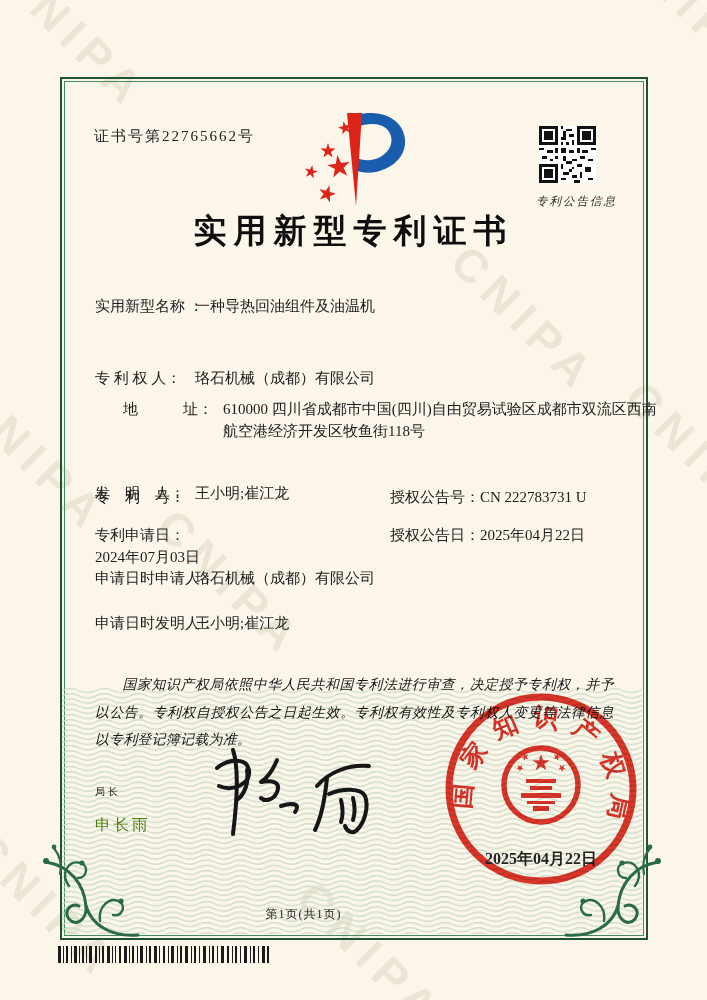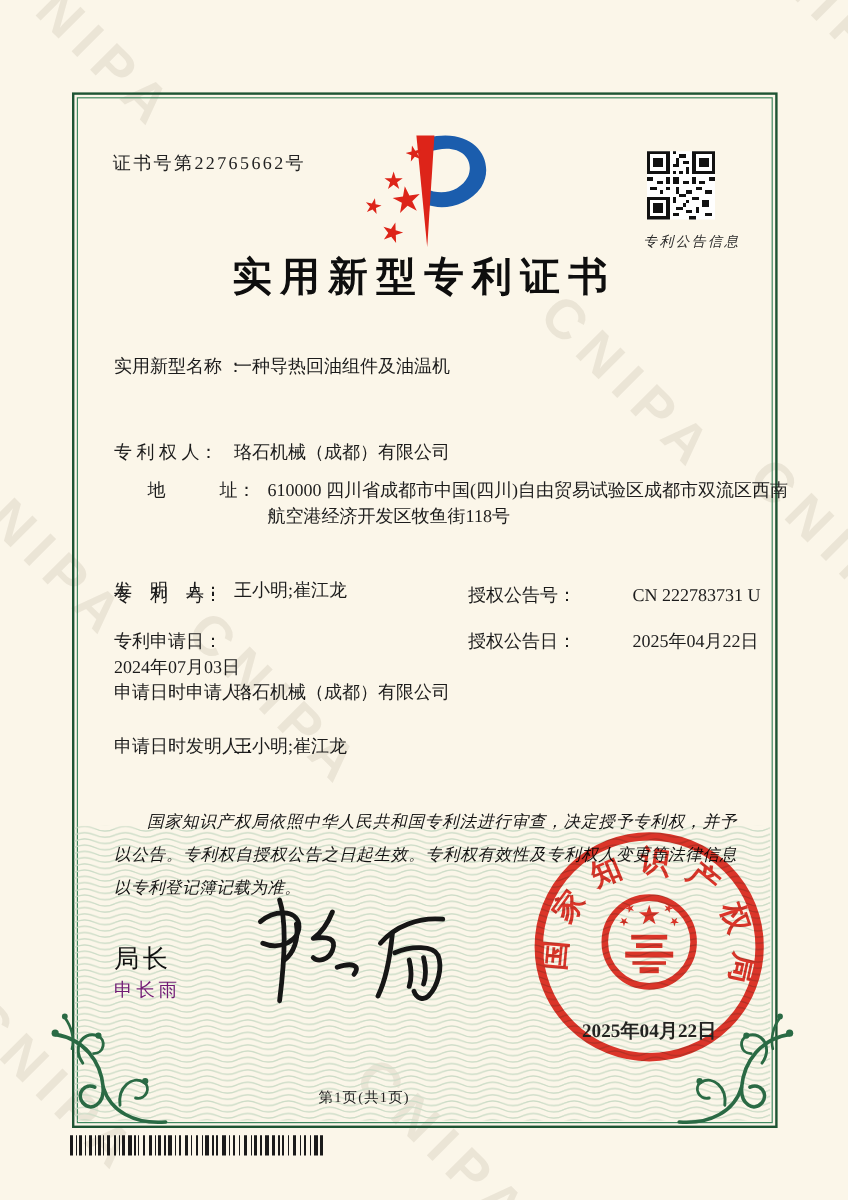--- a/index.html
+++ b/index.html
@@ -61,40 +61,40 @@
   .row .val{white-space:nowrap;}
   .row .val.wrap{white-space:normal;width:440px;}
   .row-name{top:295px;}
   .row-owner{top:351px;margin-top:16px;}
   .row-address{top:398px;margin-left:28px;}
   .row-inventor{top:471px;margin-top:11px;}
   .row-patent{top:486px;}
   .row-dates{top:524px;flex-direction:column;}
   .row-orig-app{top:567px;}
   .row-orig-inv{top:612px;}
-  .cell-right{position:absolute;left:295px;top:0;display:flex;gap:47px;}
+  .cell-right{position:absolute;left:295px;top:0;display:flex;}
   .row-patent,.row-dates{width:517px;}
   .rlbl{white-space:nowrap;}
   
   .statement{
     position:absolute;left:95px;top:671px;width:519px;
     font-size:13.8px;line-height:27.5px;letter-spacing:0.4px;
     text-align:justify;text-indent:2em;
     font-style:italic;color:#141414;
   }
   
   .sig-title{
     position:absolute;left:95px;top:785px;
     font-family:"Liberation Sans","DejaVu Sans",sans-serif;
-    font-size:21px;letter-spacing:3px;color:#101010;
+    font-size:10px;letter-spacing:3px;color:#101010;
   }
   .sig-name{
     position:absolute;left:95px;top:815px;
     font-family:"Liberation Sans","DejaVu Sans",sans-serif;
-    font-size:15.5px;letter-spacing:3px;color:#701a75;text-align:center;
+    font-size:15.5px;letter-spacing:3px;color:#4d7c0f;text-align:center;
   }
   .sig-hand{position:absolute;left:203px;top:742px;}
   
   .seal{position:absolute;left:443px;top:691px;mix-blend-mode:multiply;}
   
   .page-no{
     position:absolute;left:0;top:906px;width:607px;
     text-align:center;font-size:12px;color:#222;letter-spacing:1px;
   }
   .barcode{position:absolute;left:58px;top:946px;}

